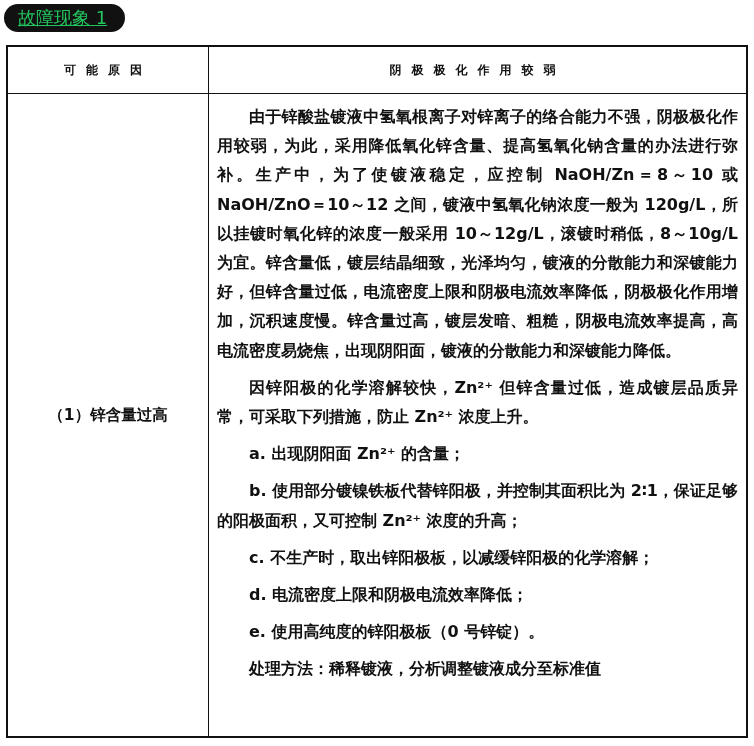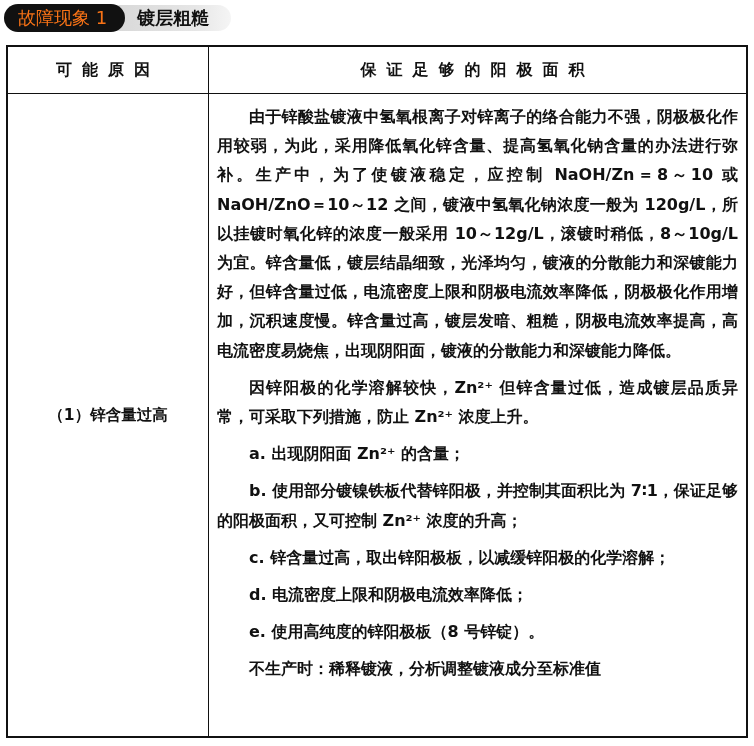--- a/index.html
+++ b/index.html
@@ -1,62 +1,61 @@
 <!DOCTYPE html>
 <html><head>
   <meta charset="utf-8">
   <style>
     html, body { margin: 0; padding: 0; background: #ffffff; }
     body { width: 754px; height: 746px; position: relative; overflow: hidden;
            font-family: "DejaVu Serif", "Liberation Serif", serif; color: #111; }
     .banner { position: absolute; left: 4px; top: 4px; height: 28px; display: flex; align-items: center; }
-    .banner-black { background: #111; color: #f97316; border-radius: 14px; height: 28px;
+    .banner-black { background: #111; color: #22c55e; border-radius: 14px; height: 28px;
                     padding: 0 18px 0 14px; display: flex; align-items: center;
                     font-family: "DejaVu Sans", "Liberation Sans", sans-serif; font-size: 18px;
-                    position: relative; z-index: 2; }
+                    position: relative; z-index: 2; text-decoration: underline; }
     .banner-gray { background: linear-gradient(90deg, #d8d8d8 0%, #e6e6e6 70%, #f5f5f5 100%);
                    height: 26px; margin-left: -12px; padding: 0 22px 0 24px; border-radius: 0 13px 13px 0;
                    display: flex; align-items: center; font-family: "DejaVu Sans", "Liberation Sans", sans-serif;
                    font-weight: bold; font-size: 18px; color: #111; z-index: 1; }
     table.doc { position: absolute; left: 6px; top: 45px; width: 742px; height: 693px;
                 border-collapse: collapse; border: 2px solid #111; }
     table.doc td, table.doc th { border: 1.5px solid #111; padding: 0; }
-    th { height: 46px; font-weight: bold; font-size: 16px; letter-spacing: 10px; text-align: center;
+    th { height: 46px; font-weight: bold; font-size: 12px; letter-spacing: 10px; text-align: center;
          font-family: "DejaVu Sans", "Liberation Sans", sans-serif; }
     td.cause { width: 200px; text-align: center; vertical-align: middle; font-weight: bold; font-size: 15.5px;
                font-family: "DejaVu Sans", "Liberation Sans", sans-serif; margin-left: 31px; }
     td.analysis { vertical-align: top; padding: 10px 10px 10px 12px; }
     .para { font-size: 16px; line-height: 29.2px; font-weight: bold; text-align: justify;
             font-family: "DejaVu Sans", "Liberation Sans", sans-serif; margin: 8px; }
     .indent { text-indent: 2em; }
     .summary { font-weight: bold; }
   </style>
 </head>
 <body>
 
 <div class="banner">
   <div class="banner-black">故障现象 1</div>
-  <div class="banner-gray">镀层粗糙</div>
 </div>
 
 <table class="doc">
   <thead>
     <tr>
       <th style="width:200px">可能原因</th>
-      <th>保证足够的阳极面积</th>
+      <th>阴极极化作用较弱</th>
     </tr>
   </thead>
   <tbody>
     <tr>
       <td class="cause">（1）锌含量过高</td>
       <td class="analysis">
         <p class="para indent">由于锌酸盐镀液中氢氧根离子对锌离子的络合能力不强，阴极极化作用较弱，为此，采用降低氧化锌含量、提高氢氧化钠含量的办法进行弥补。生产中，为了使镀液稳定，应控制 NaOH/Zn＝8～10 或 NaOH/ZnO＝10～12 之间，镀液中氢氧化钠浓度一般为 120g/L，所以挂镀时氧化锌的浓度一般采用 10～12g/L，滚镀时稍低，8～10g/L 为宜。锌含量低，镀层结晶细致，光泽均匀，镀液的分散能力和深镀能力好，但锌含量过低，电流密度上限和阴极电流效率降低，阴极极化作用增加，沉积速度慢。锌含量过高，镀层发暗、粗糙，阴极电流效率提高，高电流密度易烧焦，出现阴阳面，镀液的分散能力和深镀能力降低。</p>
         <p class="para indent">因锌阳极的化学溶解较快，Zn²⁺ 但锌含量过低，造成镀层品质异常，可采取下列措施，防止 Zn²⁺ 浓度上升。</p>
         <p class="para indent">a. 出现阴阳面 Zn²⁺ 的含量；</p>
-        <p class="para indent">b. 使用部分镀镍铁板代替锌阳极，并控制其面积比为 7∶1，保证足够的阳极面积，又可控制 Zn²⁺ 浓度的升高；</p>
-        <p class="para indent">c. 锌含量过高，取出锌阳极板，以减缓锌阳极的化学溶解；</p>
+        <p class="para indent">b. 使用部分镀镍铁板代替锌阳极，并控制其面积比为 2∶1，保证足够的阳极面积，又可控制 Zn²⁺ 浓度的升高；</p>
+        <p class="para indent">c. 不生产时，取出锌阳极板，以减缓锌阳极的化学溶解；</p>
         <p class="para indent">d. 电流密度上限和阴极电流效率降低；</p>
-        <p class="para indent">e. 使用高纯度的锌阳极板（8 号锌锭）。</p>
-        <p class="para indent summary">不生产时：稀释镀液，分析调整镀液成分至标准值</p>
+        <p class="para indent">e. 使用高纯度的锌阳极板（0 号锌锭）。</p>
+        <p class="para indent summary">处理方法：稀释镀液，分析调整镀液成分至标准值</p>
       </td>
     </tr>
   </tbody>
 </table>
 
 </body></html>

